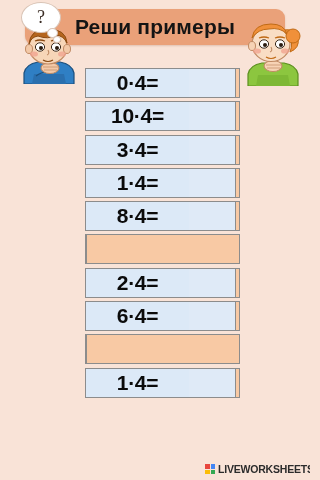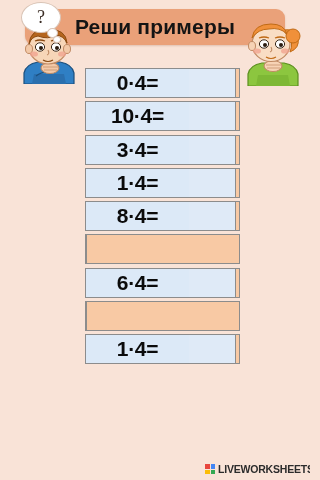--- a/index.html
+++ b/index.html
@@ -256,20 +256,24 @@
       <div class="problem-answer"></div>
     </div>
     <div class="problem-row">
       <div class="problem-label">8·4=</div>
       <div class="problem-answer"></div>
     </div>
     <div class="problem-row">
       <div class="problem-answer"></div>
     </div>
     <div class="problem-row">
+      <div class="problem-label">2·4=</div>
+      <div class="problem-answer"></div>
+    </div>
+    <div class="problem-row">
       <div class="problem-label">6·4=</div>
       <div class="problem-answer"></div>
     </div>
     <div class="problem-row">
       <div class="problem-answer"></div>
     </div>
     <div class="problem-row">
       <div class="problem-label">1·4=</div>
       <div class="problem-answer"></div>
     </div>

